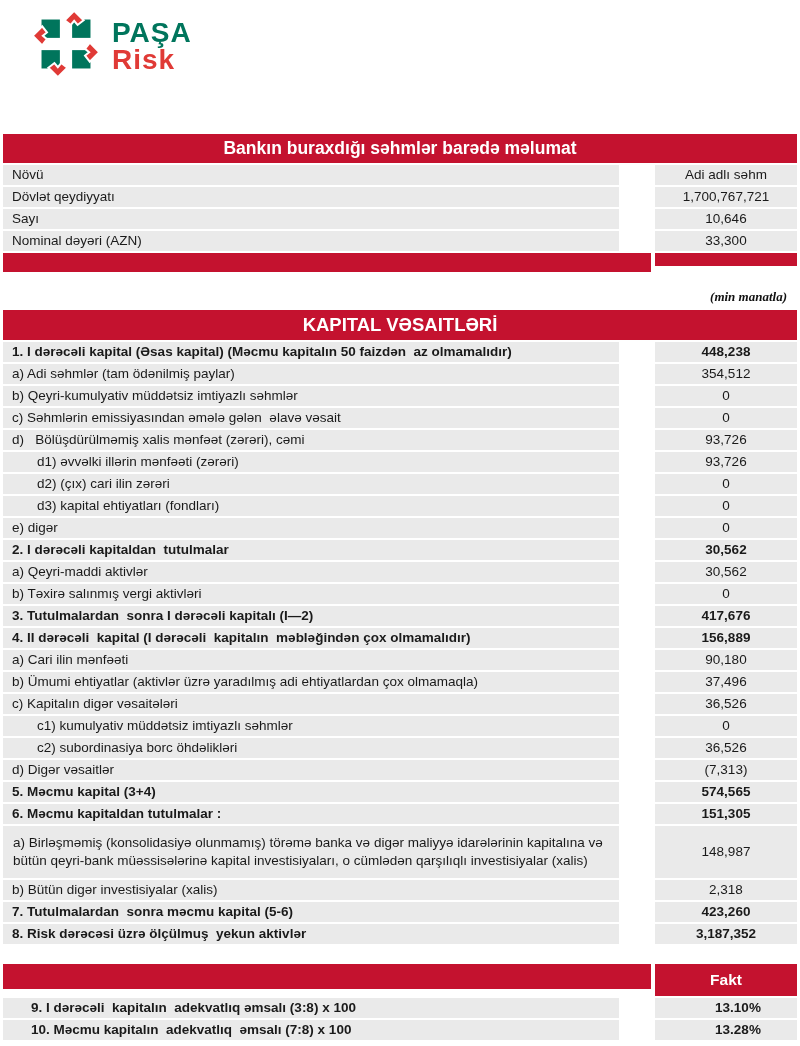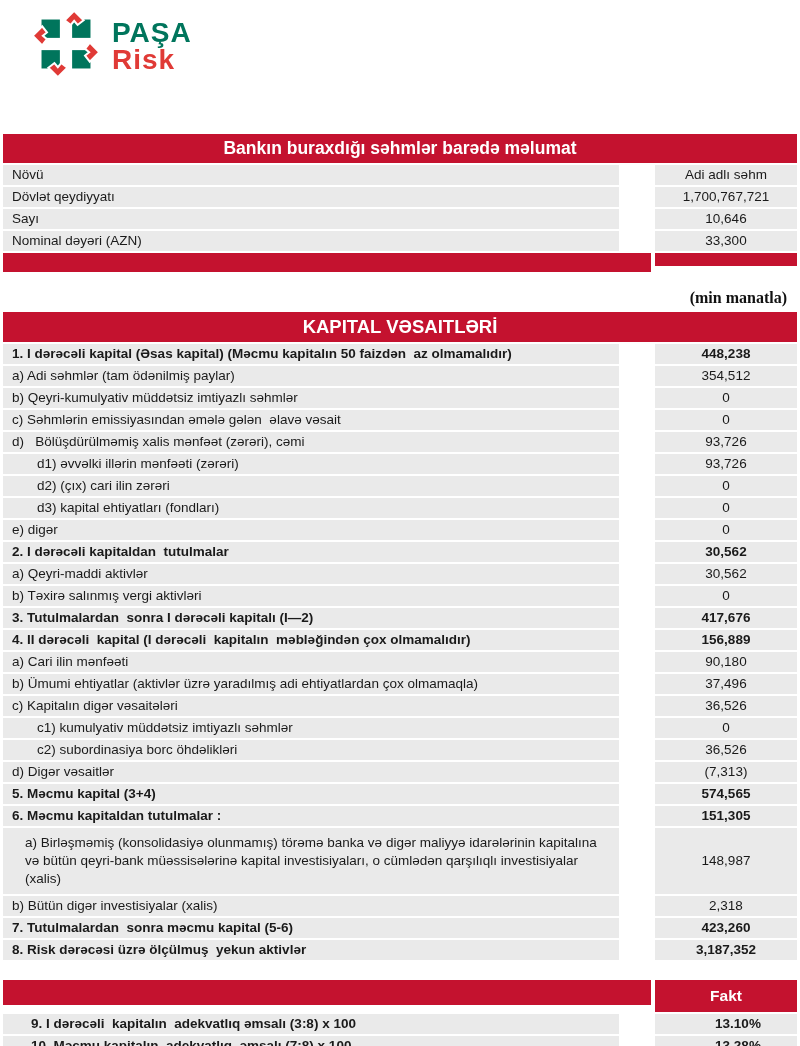--- a/index.html
+++ b/index.html
@@ -20,34 +20,34 @@
     background: var(--bar-red); color: #ffffff; text-align: center;
     font-weight: bold; height: 29px; line-height: 29px; font-size: 17.5px;
     margin-bottom: 2px;
   }
   .row { display: flex; margin-bottom: 2px; gap: 20px; }
   .cell { background: #eaeaea; min-height: 20px; display: flex; align-items: center; font-size: 13.5px; line-height: 16px; }
   .cell.label { flex: 1; padding: 2px 9px; white-space: pre-wrap; }
   .cell.value { width: 142px; margin-left: 16px; justify-content: center; text-align: center; padding: 2px 4px; }
   .row.bold .cell { font-weight: bold; }
   .row.indent .cell.label { padding-left: 34px; }
-  .row.tall .cell.label { min-height: 52px; padding: 6px 22px; line-height: 18px; }
+  .row.tall .cell.label { min-height: 52px; padding: 6px 10px; line-height: 18px; }
   .row.tall .cell.value { min-height: 52px; }
 
   
   .shares-table { margin-top: 54px; }
   .red-sep { position: relative; height: 19px; margin-top: 1px; }
   .red-sep .sep-left  { position: absolute; left: 0; top: 0; width: calc(100% - 146px); height: 19px; background: var(--bar-red); }
   .red-sep .sep-right { position: absolute; right: 0; top: 0; width: 142px; height: 13px; background: var(--bar-red); }
 
   
   .unit-note {
     margin-top: 17px; margin-bottom: 5px; text-align: right; padding-right: 10px;
-    font-family: "Liberation Serif", serif; font-weight: bold;
-    font-size: 16px; color: #111;
+    font-family: "Liberation Serif", serif; font-style: italic; font-weight: bold;
+    font-size: 13px; color: #111;
   }
 
   
   .capital-table .thead { height: 30px; line-height: 30px; font-size: 18.5px; }
 
   
   .ratio-table { margin-top: 20px; }
   .fakt-header { display: flex; margin-bottom: 2px; }
   .fakt-header .fh-left  { flex: 1; height: 25px; background: var(--bar-red); }
   .fakt-header .fh-right { width: 142px; margin-left: 4px; height: 32px; background: var(--bar-red);

